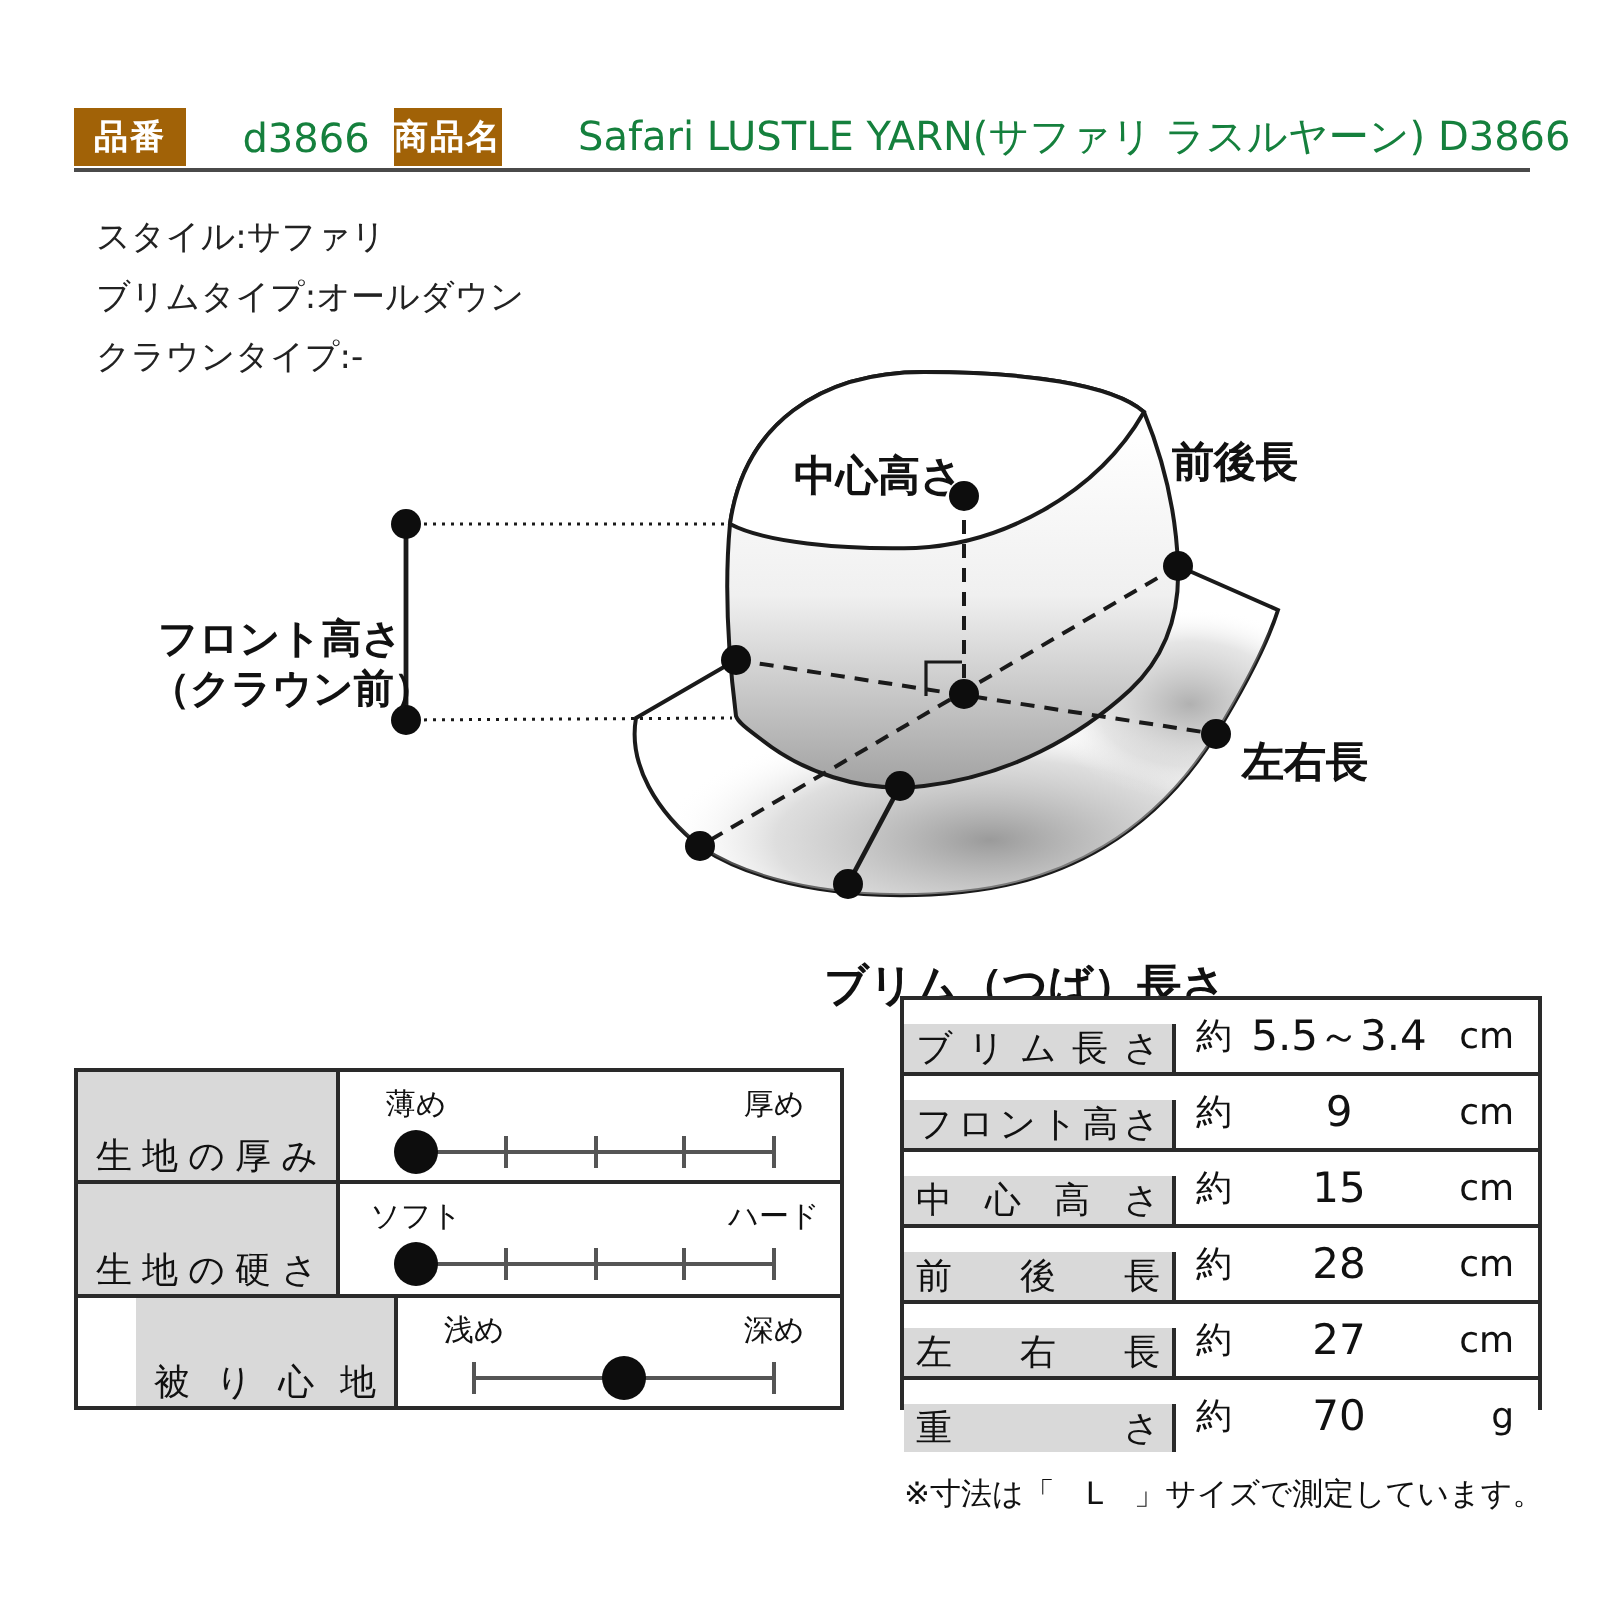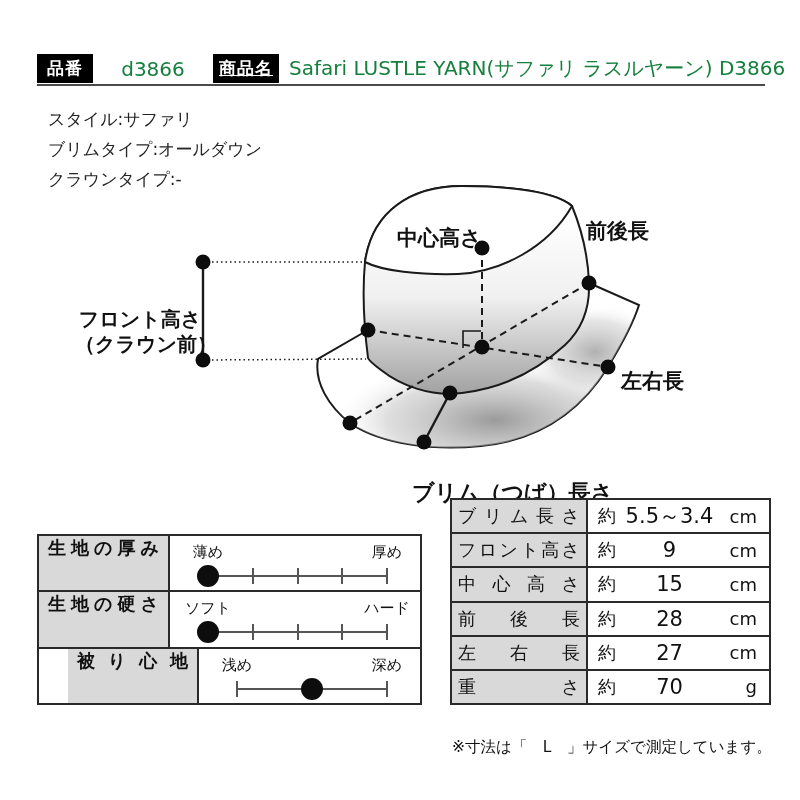--- a/index.html
+++ b/index.html
@@ -1,48 +1,48 @@
 <!DOCTYPE html>
 <html><head>
 <meta charset="utf-8">
 <style>
   html,body{margin:0;padding:0;background:#ffffff;}
   #page{position:relative;width:800px;height:800px;background:#ffffff;overflow:hidden;
         font-family:"DejaVu Sans","Liberation Sans",sans-serif;color:#1c1c1c;}
   
-  .hdr-box{position:absolute;height:29px;background:#000000;color:#ffffff;
+  .hdr-box{position:absolute;height:29px;background:#a16207;color:#ffffff;
            display:flex;align-items:center;justify-content:center;
            font-size:17px;font-weight:600;letter-spacing:1px;}
   .hdr-val{position:absolute;height:29px;display:flex;align-items:center;
            font-size:20px;color:#15803d;}
   .hdr-rule{position:absolute;background:#4a4a4a;height:2px;}
   
   .spec{position:absolute;font-size:17px;line-height:30px;color:#222222;}
   
   .dlabel{position:absolute;font-size:21px;font-weight:600;color:#111111;white-space:nowrap;}
   
   .ftable{position:absolute;border:2px solid #2a2a2a;display:flex;flex-direction:column;background:#ffffff;}
   .frow{display:flex;flex:1;border-bottom:2px solid #2a2a2a;}
   .frow:last-child{border-bottom:none;padding-left:29px;}
   .fcell-label{width:111px;background:#d9d9d9;border-right:2px solid #2a2a2a;
-               display:flex;align-items:flex-start;padding:0 9px;font-size:18px;color:#111111;font-weight:bold;}
+               display:flex;align-items:flex-end;padding:0 9px;font-size:18px;color:#111111;}
   .jlabel{width:100%;text-align:justify;text-align-last:justify;}
   .fcell-slider{flex:1;position:relative;background:#ffffff;}
   .slabel{position:absolute;top:7px;font-size:15px;color:#111111;white-space:nowrap;}
   .slabel.l{left:38px;transform:translateX(-50%);}
   .slabel.r{right:33px;transform:translateX(50%);}
   .track{position:absolute;left:38px;right:33px;top:39px;height:2px;background:#555555;}
   .tick{position:absolute;top:-7px;width:2px;height:16px;background:#555555;transform:translateX(-50%);}
   .sdot{position:absolute;top:1px;width:22px;height:22px;border-radius:50%;background:#0d0d0d;transform:translate(-50%,-50%);}
   
   .stable{position:absolute;border:2px solid #2a2a2a;display:flex;flex-direction:column;background:#ffffff;}
   .srow{display:flex;flex:1;border-bottom:2px solid #2a2a2a;}
   .srow:last-child{border-bottom:none;}
   .scell-label{width:122px;background:#d9d9d9;border-right:2px solid #2a2a2a;
-               display:flex;align-items:center;padding:0 6px;font-size:18px;color:#111111;}
+               display:flex;align-items:center;padding:0 6px;font-size:18px;color:#111111;margin-top:12px;}
   .scell-val{flex:1;display:flex;align-items:center;background:#ffffff;}
   .approx{font-size:18px;padding-left:10px;color:#111111;}
   .val{flex:1;text-align:center;font-size:21px;color:#111111;}
   .unit{font-size:18px;padding-right:12px;width:34px;text-align:right;color:#111111;}
   
   .note{position:absolute;font-size:15.5px;color:#111111;line-height:27.5px;white-space:nowrap;}
   svg{position:absolute;left:0;top:0;}
 </style>
 </head>
 <body>
@@ -96,21 +96,21 @@
         <circle cx="589" cy="283" r="7.5"></circle>
       <circle cx="608" cy="367" r="7.5"></circle>
         <circle cx="350" cy="423" r="7.5"></circle>
       <circle cx="450" cy="393" r="7.5"></circle>
         <circle cx="424" cy="442" r="7.5"></circle>
     </g>
   </svg>
 
   <div class="hdr-box" style="left:37px;top:54px;width:56px;">品番</div>
   <div class="hdr-val" style="left:93px;top:54px;width:120px;justify-content:center;">d3866</div>
-  <div class="hdr-box" style="left:213px;top:54px;width:66px;text-decoration:underline;">商品名</div>
+  <div class="hdr-box" style="left:197px;top:54px;width:54px;">商品名</div>
   <div class="hdr-val" style="left:289px;top:54px;">Safari LUSTLE YARN(サファリ ラスルヤーン) D3866</div>
   <div class="hdr-rule" style="left:37px;top:84px;width:728px;"></div>
 
   <div class="spec" style="left:48px;top:104px;">
     <div>スタイル:サファリ</div>
     <div>ブリムタイプ:オールダウン</div>
     <div>クラウンタイプ:-</div>
   </div>
 
   <div class="dlabel" style="left:397px;top:224px;">中心高さ</div>

